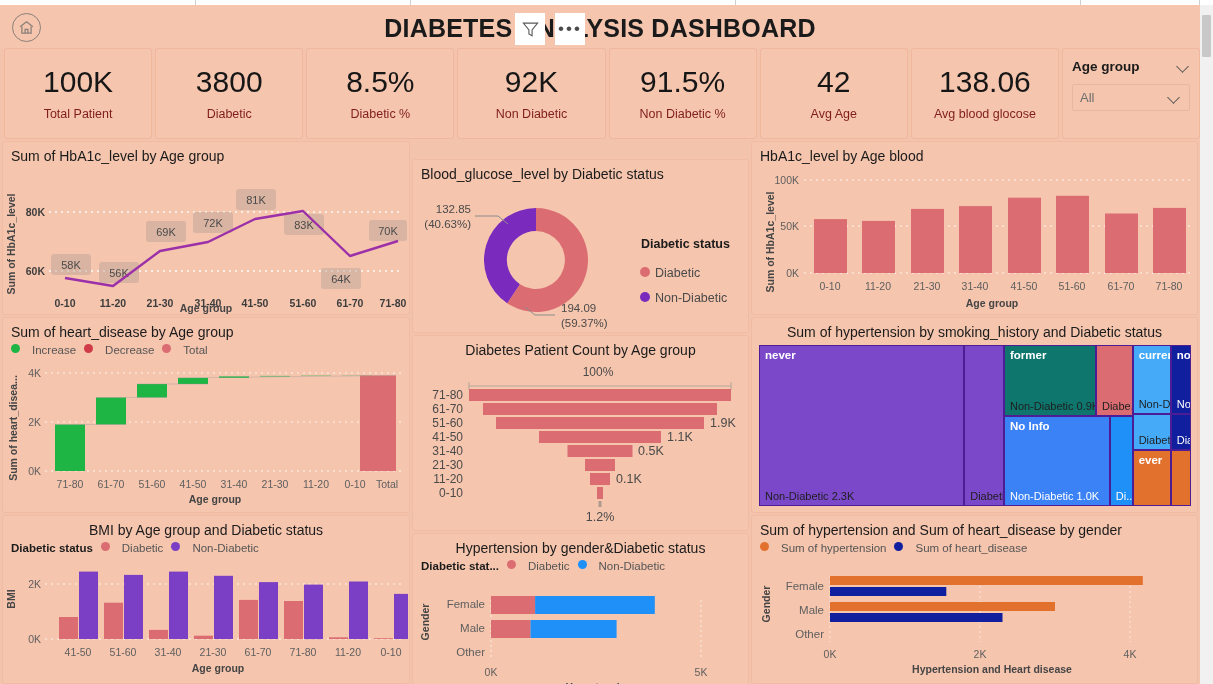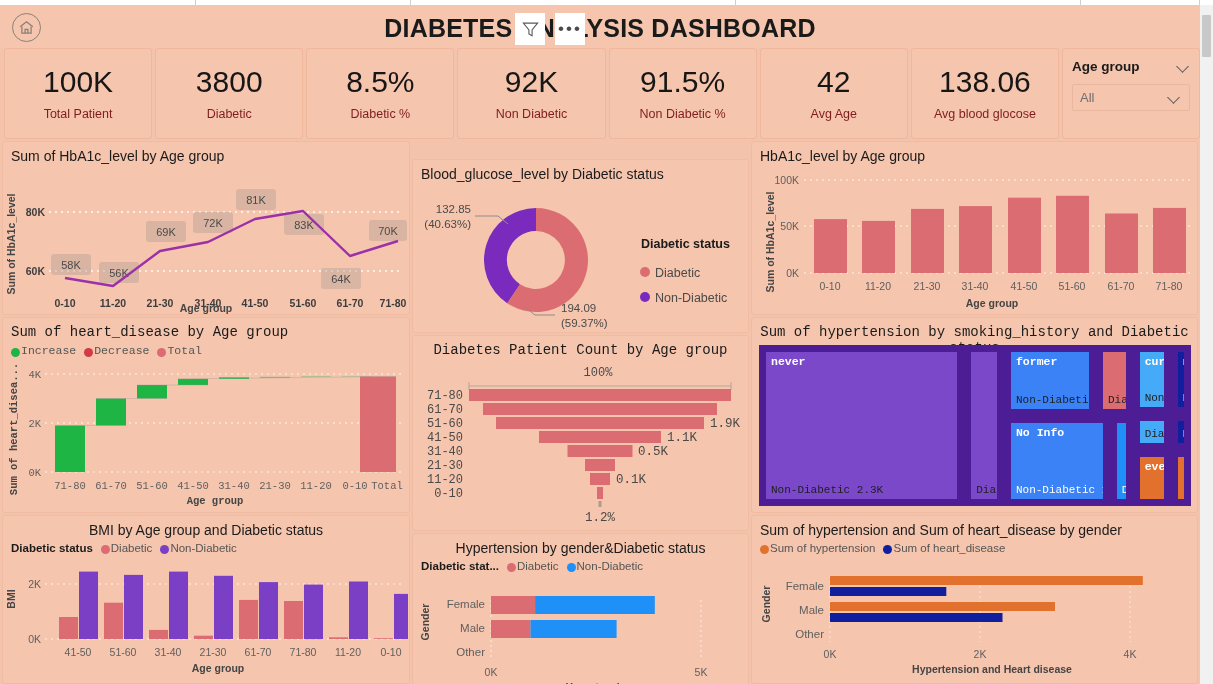--- a/index.html
+++ b/index.html
@@ -94,43 +94,43 @@
   .grid { position: absolute; left: 2px; top: 141px; width: 1198px; }
   .row { display: flex; gap: 2px; margin-bottom: 2px; }
   .card {
     background: #f5c5ae; border: 1px solid #f1bba2; border-radius: 3px;
     position: relative; overflow: hidden;
   }
   .c-a { width: 408px; }
   .c-b { width: 337px; margin-top: 18px; }
   .c-c { width: 447px; }
   .r1 { height: 174px; }
-  .r2 { height: 196px; font-family: Liberation Mono, monospace; }
+  .r2 { height: 196px; }
   .r3 { height: 169px; }
 
   .v-title { font-size: 14px; font-weight: 500; color: #1b1b1b; padding: 6px 0 0 8px; }
   .v-title.center { text-align: center; padding-left: 0; }
 
   
   .legend { display: flex; align-items: center; gap: 8px; padding: 4px 0 0 8px; font-size: 11.5px; color: #555; }
-  .legend .lg { display: flex; align-items: flex-end; gap: 1px; }
+  .legend .lg { display: flex; align-items: flex-start; gap: 12px; }
   .dot { width: 9px; height: 9px; border-radius: 50%; display: inline-block; }
   .legend .bold { font-weight: bold; color: #1b1b1b; }
 
   
   .axlbl { font-size: 10.5px; fill: #5f5f5f; }
   .axlbl-b { font-size: 10.5px; fill: #3d3d3d; font-weight: bold; }
   .axname { font-size: 10.5px; fill: #454545; font-weight: bold; }
   .dlabel { font-size: 11px; fill: #4a4a4a; }
 
   svg { display: block; }
 
   
   .tm-wrap { position: absolute; left: 7px; top: 27px; width: 432px; height: 161px; }
-  .tm { position: absolute; border: 7px solid #4c1d95; overflow: hidden; }
+  .tm { position: absolute; border: 1px solid #4c1d95; overflow: hidden; }
   .tm .cat { position: absolute; left: 5px; top: 3px; font-size: 11.5px; font-weight: bold; color: #ffffff; white-space: nowrap; }
   .tm .val { position: absolute; left: 5px; bottom: 3px; font-size: 11px; color: #1e1e1e; white-space: nowrap; }
   .tm .val.w { color: #ffffff; }
 </style>
 </head>
 <body>
 
 <div id="page">
 
   <div class="chrome">
@@ -275,21 +275,21 @@
 
           <text x="228" y="66" style="font-size:12.5px;font-weight:bold;fill:#1b1b1b">Diabetic status</text>
           <circle cx="232" cy="90" r="5" fill="#db6d72"></circle>
           <text x="242" y="95" style="font-size:12.5px;fill:#4a4a4a">Diabetic</text>
           <circle cx="232" cy="115" r="5" fill="#7a2bbd"></circle>
           <text x="242" y="120" style="font-size:12.5px;fill:#4a4a4a">Non-Diabetic</text>
         </svg>
       </div>
 
       <div class="card c-c r1">
-        <div class="v-title">HbA1c_level by Age group</div>
+        <div class="v-title">HbA1c_level by Age blood</div>
         <svg width="445" height="148" viewBox="0 0 445 148">
           <text class="axname" x="22" y="78" transform="rotate(-90 22 78)" text-anchor="middle">Sum of HbA1c_level</text>
 
           <line x1="52" y1="16" x2="440" y2="16" stroke="#ffffff" stroke-width="1.2" stroke-dasharray="2 4" opacity="0.85"></line>
           <line x1="52" y1="62" x2="440" y2="62" stroke="#ffffff" stroke-width="1.2" stroke-dasharray="2 4" opacity="0.85"></line>
           <line x1="52" y1="109" x2="440" y2="109" stroke="#ffffff" stroke-width="1.2" stroke-dasharray="2 4" opacity="0.85"></line>
           <text class="axlbl" x="47" y="20" text-anchor="end">100K</text>
           <text class="axlbl" x="47" y="66" text-anchor="end">50K</text>
           <text class="axlbl" x="47" y="113" text-anchor="end">0K</text>
 
@@ -411,21 +411,21 @@
       <div class="card c-c r2">
         <div class="v-title center">Sum of hypertension by smoking_history and Diabetic status</div>
         <div class="tm-wrap" id="treemap">
             <div class="tm" style="left: 0%; top: 0%; width: 47.5%; height: 100%; background: rgb(123, 72, 201);">
               <span class="cat">never</span>
               <span class="val">Non-Diabetic 2.3K</span>
             </div>
             <div class="tm" style="left: 47.5%; top: 0%; width: 9.2%; height: 100%; background: rgb(123, 72, 201);">
               <span class="val">Diabeti...</span>
             </div>
-            <div class="tm" style="left: 56.7%; top: 0%; width: 21.3%; height: 44%; background: #3b82f6;">
+            <div class="tm" style="left: 56.7%; top: 0%; width: 21.3%; height: 44%; background: #0f766e;">
               <span class="cat">former</span>
               <span class="val">Non-Diabetic 0.9K</span>
             </div>
             <div class="tm" style="left: 78%; top: 0%; width: 8.5%; height: 44%; background: rgb(219, 109, 114);">
               <span class="val">Diabe...</span>
             </div>
             <div class="tm" style="left: 56.7%; top: 44%; width: 24.5%; height: 56%; background: #3b82f6;">
               <span class="cat">No Info</span>
               <span class="val w">Non-Diabetic 1.0K</span>
             </div>

